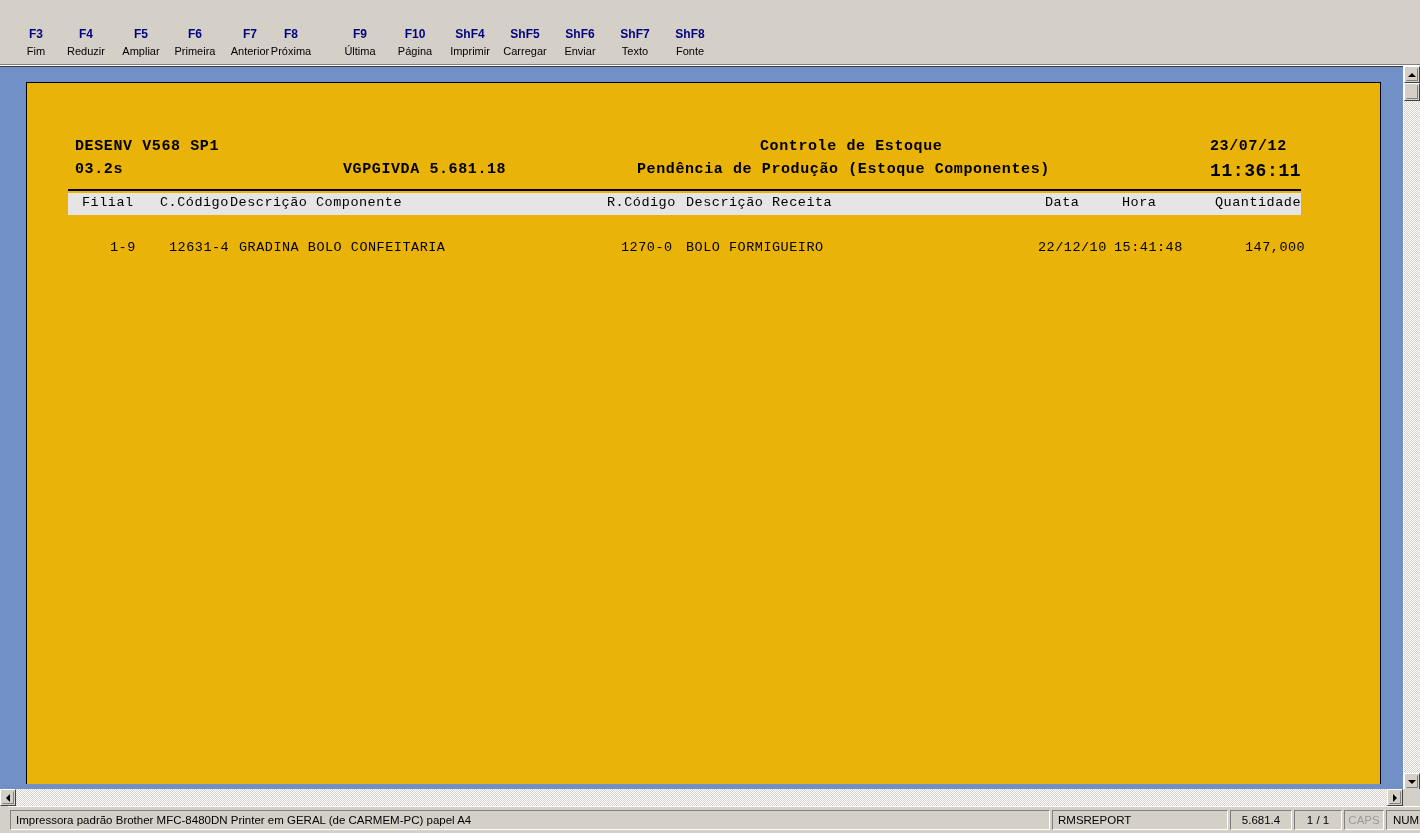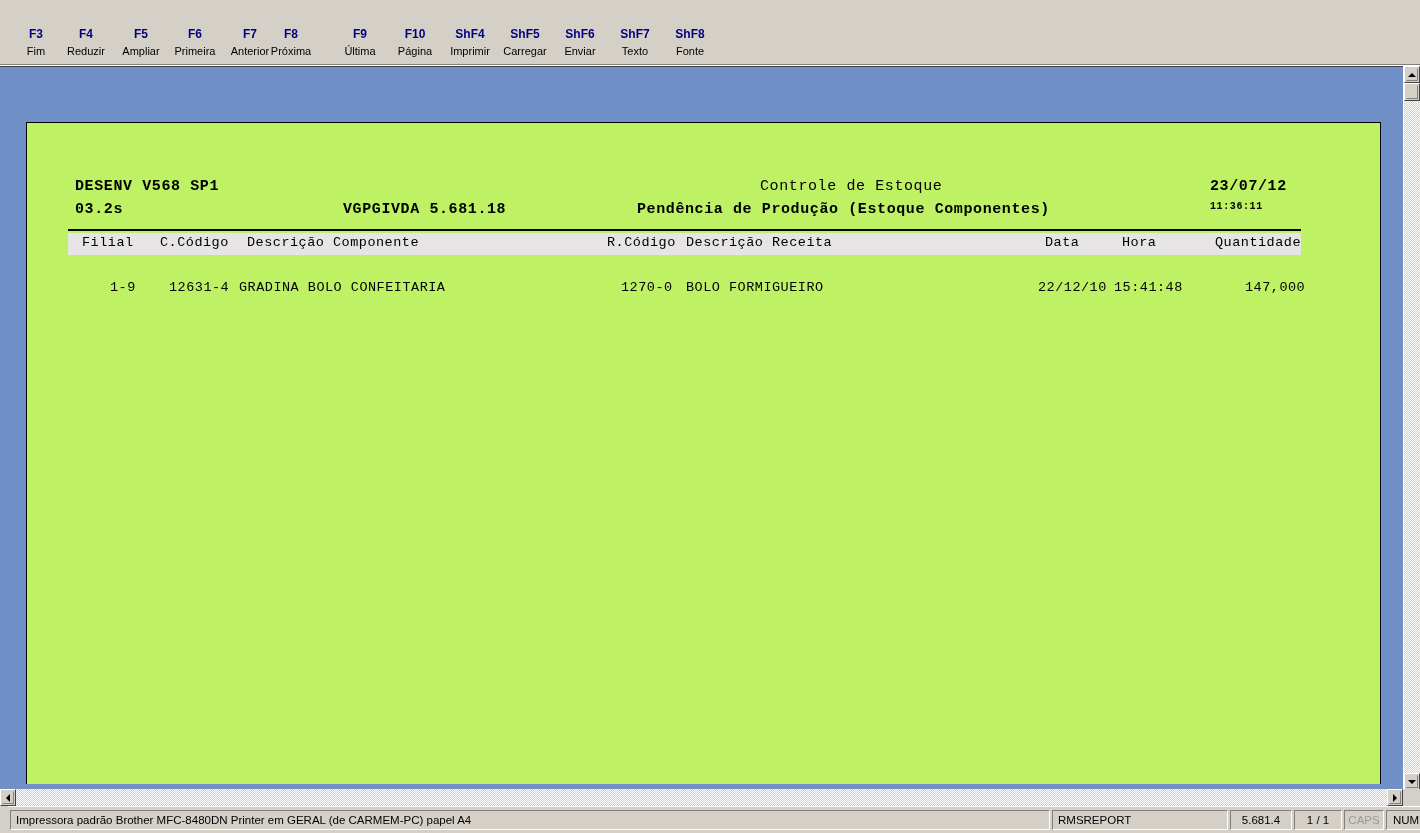--- a/index.html
+++ b/index.html
@@ -113,25 +113,24 @@
     overflow: hidden;
   }
 
   
   .page {
     position: absolute;
     left: 24px;
     top: 14px;
     width: 1355px;
     height: 712px;
-    background: #bef264;
+    background: #eab308;
     border: 1px solid #000000;
     box-sizing: border-box;
     overflow: hidden;
-    margin-top: 40px;
   }
 
   
   .report {
     position: absolute;
     left: 0; top: 0;
     width: 1355px;
     font-family: "Liberation Mono", "DejaVu Sans Mono", monospace;
     font-size: 15px;
     color: #000000;
@@ -140,24 +139,24 @@
   .rline {
     position: absolute;
     white-space: pre;
     font-family: "Liberation Mono", "DejaVu Sans Mono", monospace;
     letter-spacing: 0.6px;
   }
 
   .r-desenv   { left: 48px;  top: 55px;  font-weight: bold; font-size: 15px; }
   .r-time     { left: 48px;  top: 78px;  font-weight: bold; font-size: 15px; }
   .r-vgp      { left: 316px; top: 78px;  font-weight: bold; font-size: 15px; }
-  .r-title1   { left: 733px; top: 55px;  font-weight: normal; font-size: 15px; }
+  .r-title1   { left: 733px; top: 55px;  font-weight: bold; font-size: 15px; }
   .r-title2   { left: 610px; top: 78px;  font-weight: bold; font-size: 15px; }
   .r-date     { left: 1183px; top: 55px; font-weight: bold; font-size: 15px; }
-  .r-hour     { left: 1183px; top: 78px; font-weight: bold; font-size: 10px; }
+  .r-hour     { left: 1183px; top: 78px; font-weight: bold; font-size: 18px; }
 
   .hrule {
     position: absolute;
     left: 41px;
     top: 106px;
     width: 1233px;
     height: 2px;
     background: #000000;
   }
   .colhead-band {
@@ -172,21 +171,21 @@
     position: absolute;
     top: 112px;
     font-family: "Liberation Mono", "DejaVu Sans Mono", monospace;
     font-size: 13.5px;
     color: #000000;
     white-space: pre;
     letter-spacing: 0.5px;
   }
   .ch-filial { left: 55px; }
   .ch-ccod   { left: 133px; }
-  .ch-desc   { left: 220px; }
+  .ch-desc   { left: 203px; }
   .ch-rcod   { left: 580px; }
   .ch-rdesc  { left: 659px; }
   .ch-data   { left: 1018px; }
   .ch-hora   { left: 1095px; }
   .ch-qtd    { left: 1188px; }
 
   .drow {
     position: absolute;
     top: 157px;
     font-family: "Liberation Mono", "DejaVu Sans Mono", monospace;

